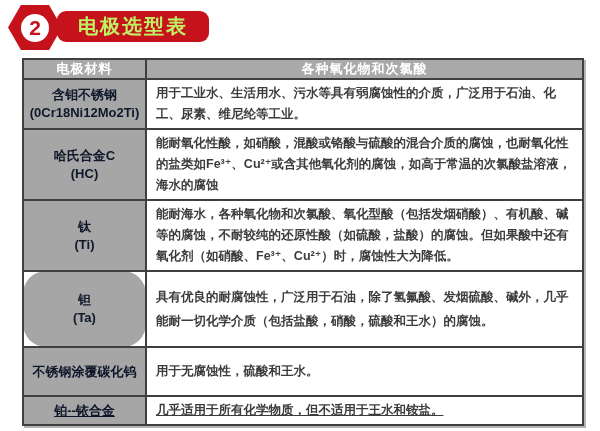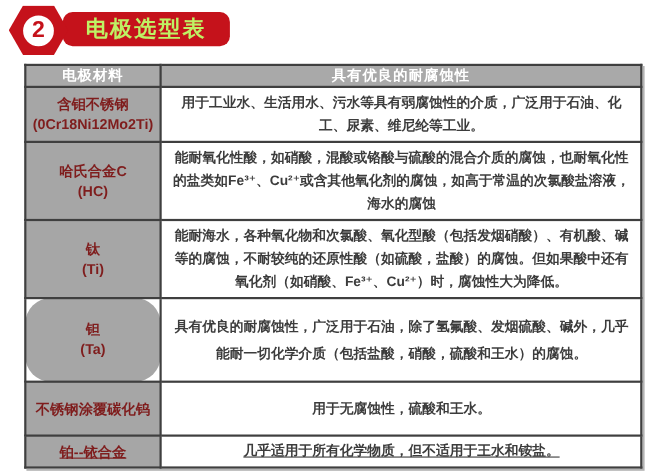--- a/index.html
+++ b/index.html
@@ -69,32 +69,32 @@
   .etable th {
     background: var(--header-gray);
     color: #ffffff;
     font-size: 13px; font-weight: bold;
     height: 14px;
     text-align: center;
     letter-spacing: 1px;
   }
   .etable td.material-cell {
     background: var(--cell-gray);
-    color: #7f1d1d;
+    color: #0f172a;
     font-size: 13px; font-weight: bold;
     text-align: center;
     vertical-align: middle;
     line-height: 1.35;
     padding: 2px 1px;
   }
   .etable td.desc-cell {
     background: #ffffff;
     color: var(--text-dark);
     font-size: 12.5px; font-weight: bold;
-    text-align: center;
+    text-align: left;
     vertical-align: middle;
     line-height: 21px;
     padding: 3px 8px 3px 9px;
   }
   
   .etable tbody tr:nth-child(1) td { height: 47px; }
   .etable tbody tr:nth-child(2) td { height: 43px; }
   .etable tbody tr:nth-child(3) td { height: 66px; }
   .etable tbody tr:nth-child(4) td { height: 76px; border-radius: 23px; }
   .etable tbody tr:nth-child(4) td.desc-cell { line-height: 24px; }
@@ -117,21 +117,21 @@
 </div>
 
 <table class="etable">
   <colgroup>
     <col class="c-material">
     <col class="c-desc">
   </colgroup>
   <thead>
     <tr>
       <th>电极材料</th>
-      <th>具有优良的耐腐蚀性</th>
+      <th>各种氧化物和次氯酸</th>
     </tr>
   </thead>
   <tbody id="table-body">
       <tr>
         <td class="material-cell">
           <div>含钼不锈钢</div>
           <div>(0Cr18Ni12Mo2Ti)</div>
         </td>
         <td class="desc-cell">用于工业水、生活用水、污水等具有弱腐蚀性的介质，广泛用于石油、化工、尿素、维尼纶等工业。</td>
       </tr>

